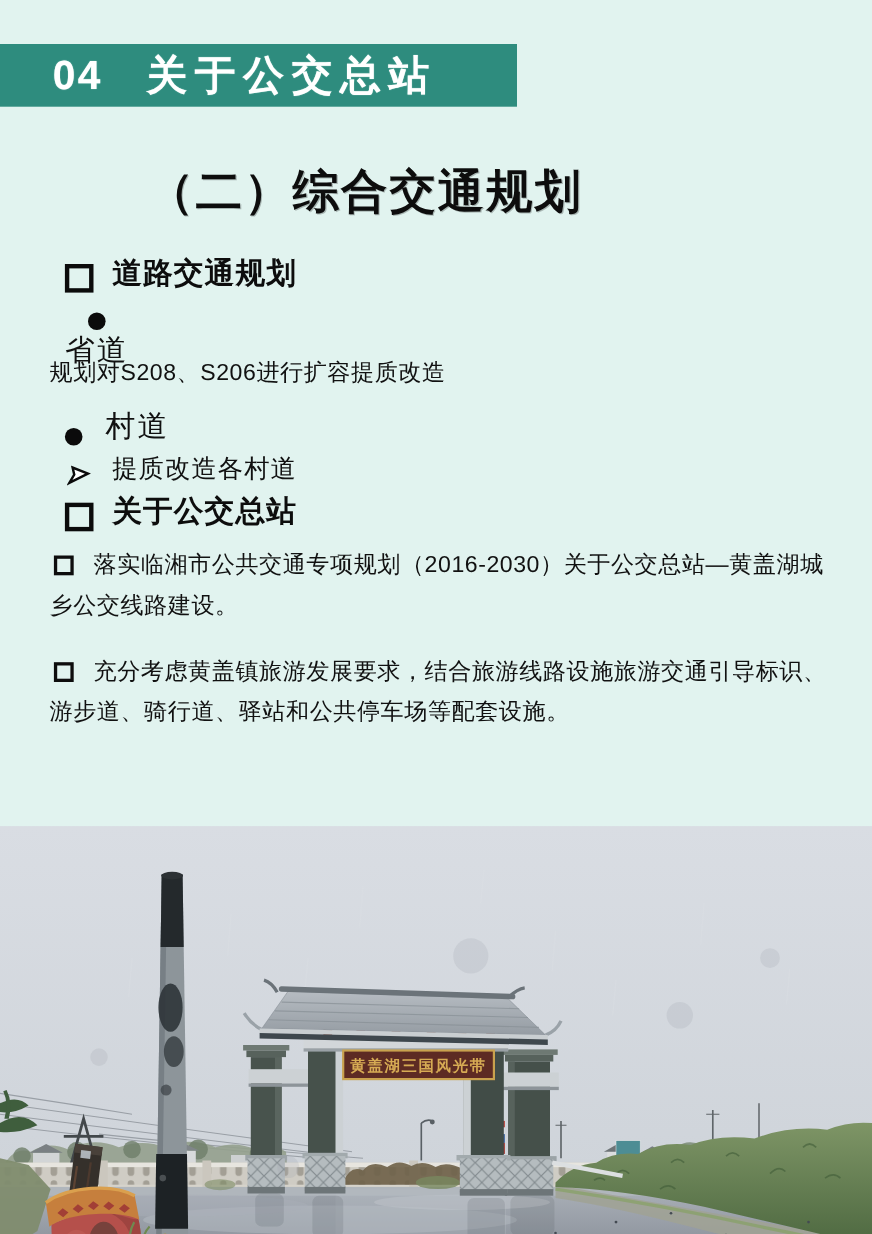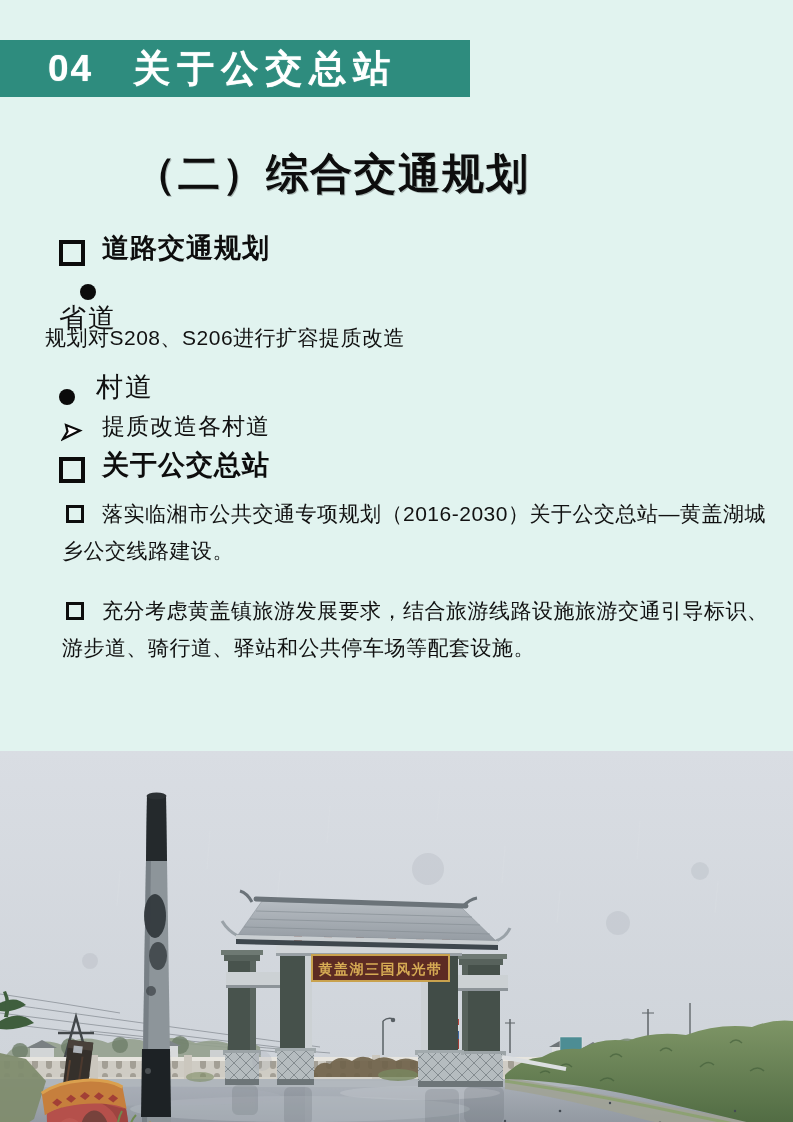--- a/index.html
+++ b/index.html
@@ -33,21 +33,21 @@
   }
   .c-bullet {
     width:16px; height:16px; background:#0b0b0b; border-radius:50%; margin-right:21px; flex:0 0 auto;
   }
   .arrow-bullet { margin-right:19px; margin-left:2px; flex:0 0 auto; display:block; }
   .h-label { font-size:27px; font-weight:700; letter-spacing:1px; color:#0d0d0d; }
   .c-label { font-size:27px; font-weight:400; letter-spacing:2px; color:#111; }
   .a-label { font-size:23px; font-weight:400; letter-spacing:1px; color:#111;font-family:Liberation Serif, serif; }
   .body-line { position:absolute; left:45px; font-size:21px; color:#111; letter-spacing:0.5px; }
   .para {
-    position:absolute; left:62px; width:720px;
+    position:absolute; left:45px; width:720px;
     font-size:21px; line-height:37px; color:#111; letter-spacing:0.5px;
   }
   .para .psq {
     position:absolute; left:4px; top:10px;
     width:12px; height:12px; border:3px solid #0d0d0d;
   }
   .para .ptext { display:block; text-indent:40px; }
   .photo { position:absolute; left:0; top:711px; width:793px; height:454px;margin-top:40px; }
   .photo svg { display:block; }
 </style>

